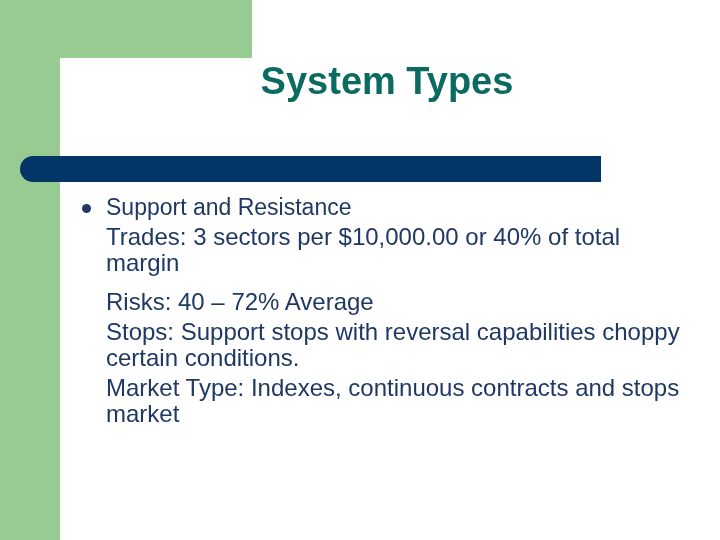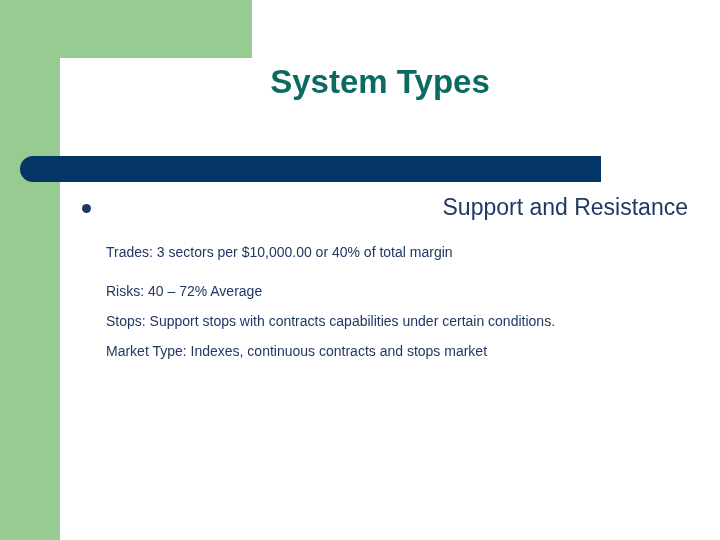--- a/index.html
+++ b/index.html
@@ -41,26 +41,26 @@
     top: 58px;
     width: 660px;
     height: 482px;
     background: #ffffff;
     border-top-left-radius: 24px;
   }
 
   
   .title {
     position: absolute;
-    left: 120px;
+    left: 127px;
     top: 62px;
     width: 520px;
     text-align: center;
     color: #0c6b60;
-    font-size: 33px;
+    font-size: 38px;
     font-weight: bold;
     line-height: 39px;
     letter-spacing: 0px;
   }
   .title-line { display: block; white-space: nowrap; }
 
   
   .divider-bar {
     position: absolute;
     left: 20px;
@@ -78,35 +78,34 @@
     left: 78px;
     top: 192px;
     width: 610px;
     color: #1f3864;
   }
   .bullet-row {
     position: relative;
     padding-left: 28px;
     font-size: 23px;
     line-height: 30px;
-    margin-bottom: 17px;
-    text-align: right;
+    margin-bottom: 2px;
   }
   .bullet-dot {
     position: absolute;
     left: 4px;
     top: 12px;
     width: 9px;
     height: 9px;
     border-radius: 50%;
     background: #1f3864;
   }
   .sub-para {
     padding-left: 28px;
-    font-size: 14px;
+    font-size: 24px;
     line-height: 26px;
     margin-bottom: 13px;
     max-width: 580px;
   }
   .sub-para.tight { margin-bottom: 4px; }
 </style>
 </head>
 <body>
 
 <div id="slide">
@@ -125,19 +124,19 @@
 
     <div class="bullet-row">
       <span class="bullet-dot"></span>
       <span>Support and Resistance</span>
     </div>
 
     <div class="sub-para">Trades: 3 sectors per $10,000.00 or 40% of total margin</div>
 
     <div class="sub-para tight">Risks: 40 – 72% Average</div>
 
-    <div class="sub-para tight">Stops: Support stops with contracts capabilities under certain conditions.</div>
+    <div class="sub-para tight">Stops: Support stops with reversal capabilities choppy certain conditions.</div>
 
     <div class="sub-para">Market Type: Indexes, continuous contracts and stops market</div>
 
   </div>
 
 </div>
 
 </body></html>

